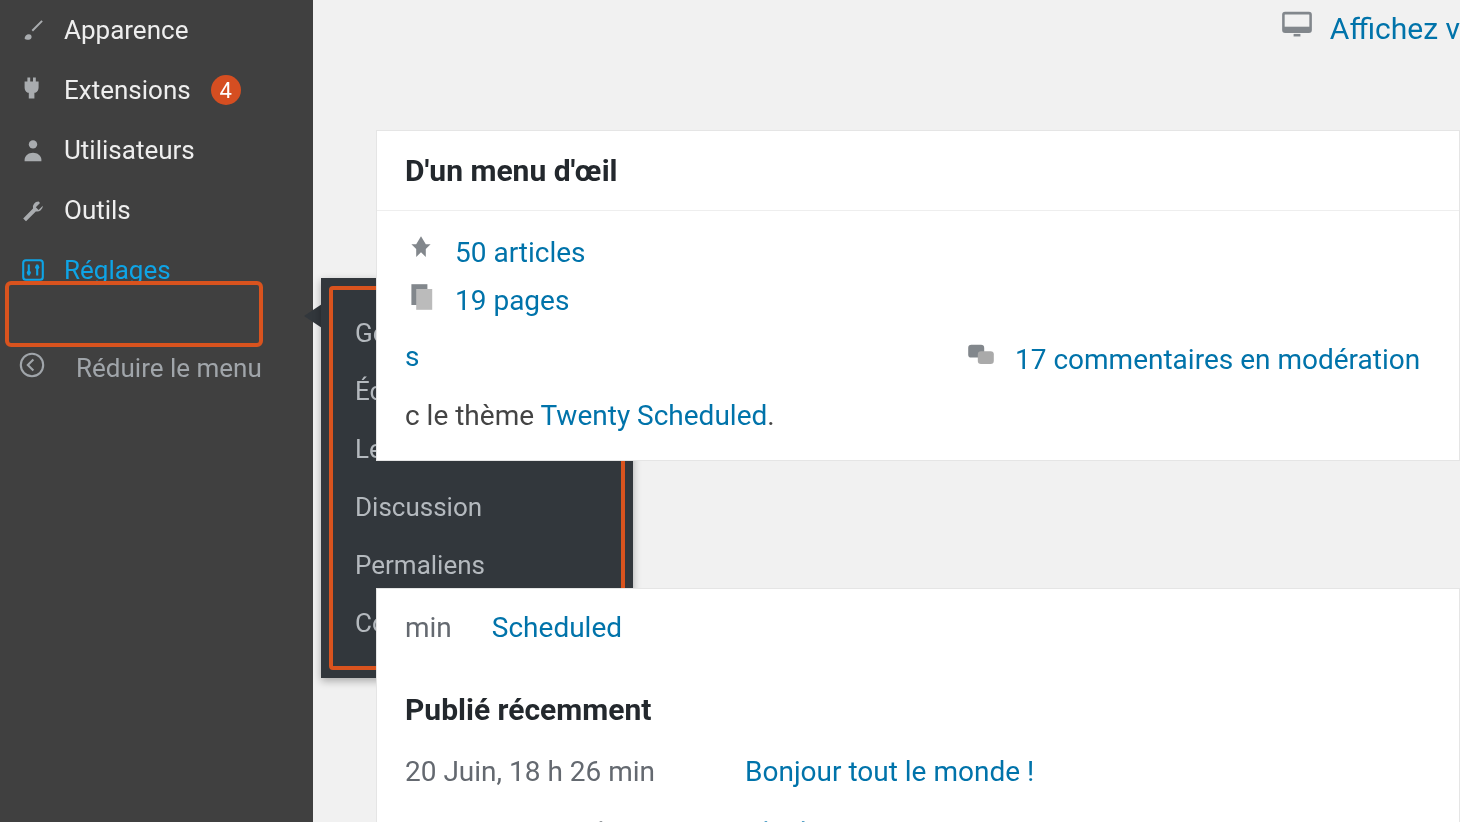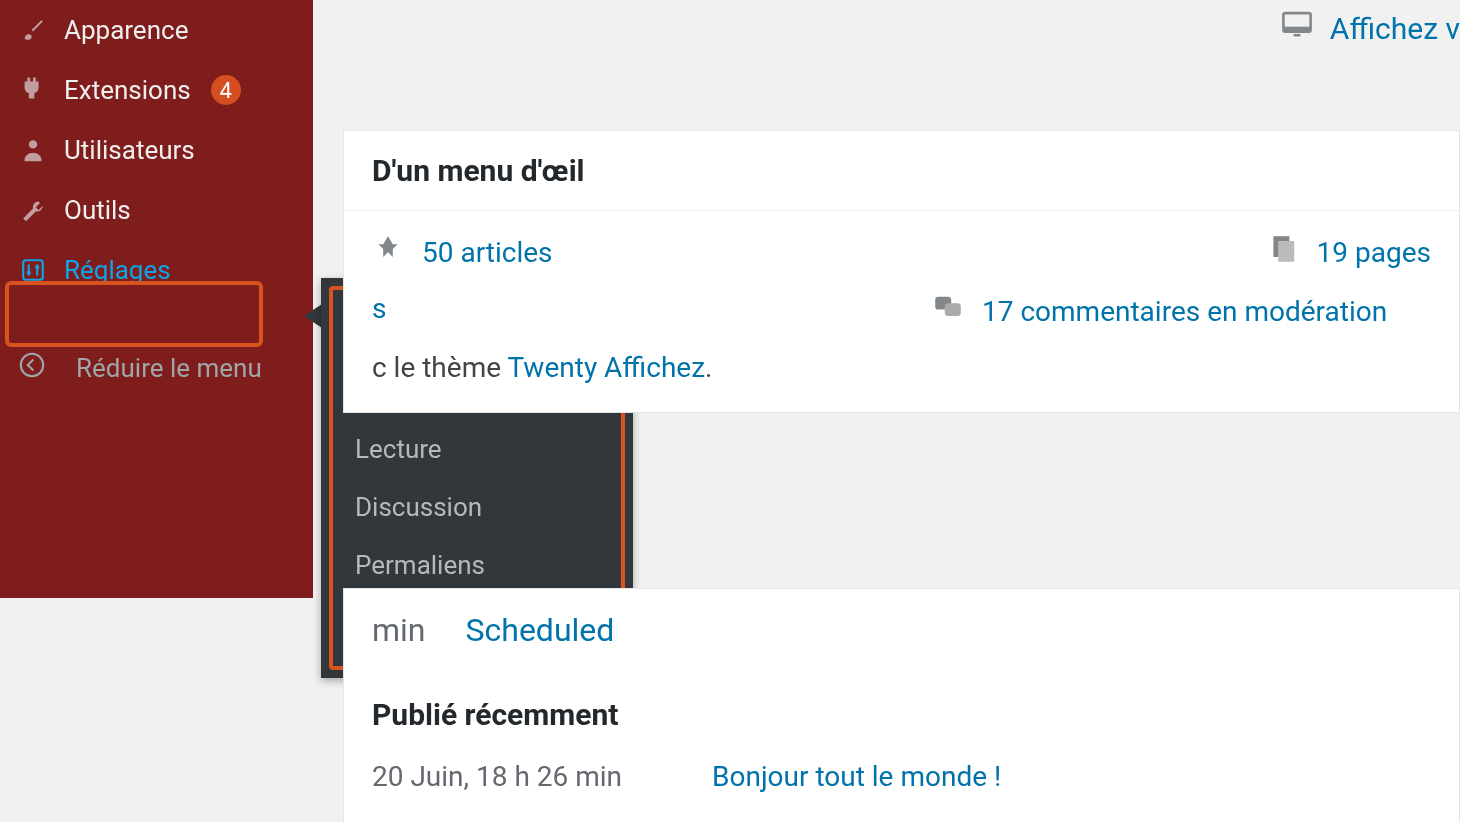--- a/index.html
+++ b/index.html
@@ -8,22 +8,22 @@
   background: #f1f1f1;
   width: 1460px;
   height: 822px;
   overflow: hidden;
   position: relative;
 }
 .sidebar {
   position: absolute;
   left: 0; top: 0;
   width: 313px;
-  height: 598px;
-  background: #7f1d1d;
+  height: 822px;
+  background: #404040;
   color: #eee;
 }
 .menu-item {
   display: flex;
   align-items: center;
   padding: 15px 18px;
   font-size: 26px;
   color: #eee;
   cursor: pointer;
   gap: 16px;
@@ -99,21 +99,21 @@
   left: 304px;
   top: 304px;
   width: 0; height: 0;
   border-top: 12px solid transparent;
   border-bottom: 12px solid transparent;
   border-right: 18px solid #32373c;
 }
 
 .content {
   position: absolute;
-  left: 298px;
+  left: 331px;
   top: 0;
   right: 0;
   height: 822px;
 }
 .top-right {
   position: absolute;
   right: 0;
   top: 0;
   display: flex;
   align-items: center;
@@ -166,21 +166,21 @@
   left: 45px;
   right: 0;
   top: 588px;
   background: #fff;
   border: 1px solid #e5e5e5;
   padding: 22px 28px;
 }
 .sched-row {
   display: flex;
   gap: 40px;
-  font-size: 32px;
+  font-size: 28px;
   align-items: center;
   color: #646970;
 }
 .sched-row a { color: #0073aa; text-decoration: none; }
 .pub-title {
   margin-top: 48px;
   font-size: 30px;
   font-weight: 700;
   color: #23282d;
 }
@@ -279,21 +279,21 @@
           <rect x="2" y="11" width="16" height="3" fill="#82878c"></rect>
           <path d="M8 16h4" stroke="#82878c" stroke-width="1.5"></path>
         </svg>
     </span>
     <span>Affichez v</span>
   </div>
 
   <div class="panel">
     <div class="panel-header">D'un menu d'œil</div>
     <div class="panel-body">
-      <div class="stats-row" style="justify-content: space-between; gap: 0;">
+      <div class="stats-row" style="justify-content: flex-end; gap: 9px; flex-direction: column;">
         <div class="stat" style="width: 560px;">
           <span class="sicon">
             <svg width="32" height="32" viewBox="0 0 20 20" fill="#82878c">
                 <path d="M10 2l3 5h3l-3 3v5l-3-3-3 3v-5L4 7h3l3-5z"></path>
               </svg>
           </span>
           <a href="#">50 articles</a>
         </div>
         <div class="stat">
           <span class="sicon">
@@ -313,21 +313,21 @@
           <span class="sicon">
             <svg width="32" height="32" viewBox="0 0 20 20" fill="#82878c">
                 <rect x="2" y="3" width="10" height="8" rx="2"></rect>
                 <rect x="8" y="7" width="10" height="8" rx="2" fill="#aaa"></rect>
               </svg>
           </span>
           <a href="#">17 commentaires en modération</a>
         </div>
       </div>
       <div class="theme-line" style="margin-top:20px;">
-        <span>c le thème </span><a href="#">Twenty Affichez</a><span>.</span>
+        <span>c le thème </span><a href="#">Twenty Scheduled</a><span>.</span>
       </div>
     </div>
   </div>
 
   <div class="panel2">
     <div class="sched-row">
       <span>min</span>
       <a href="#">Scheduled</a>
     </div>
     <div class="pub-title">Publié récemment</div>

